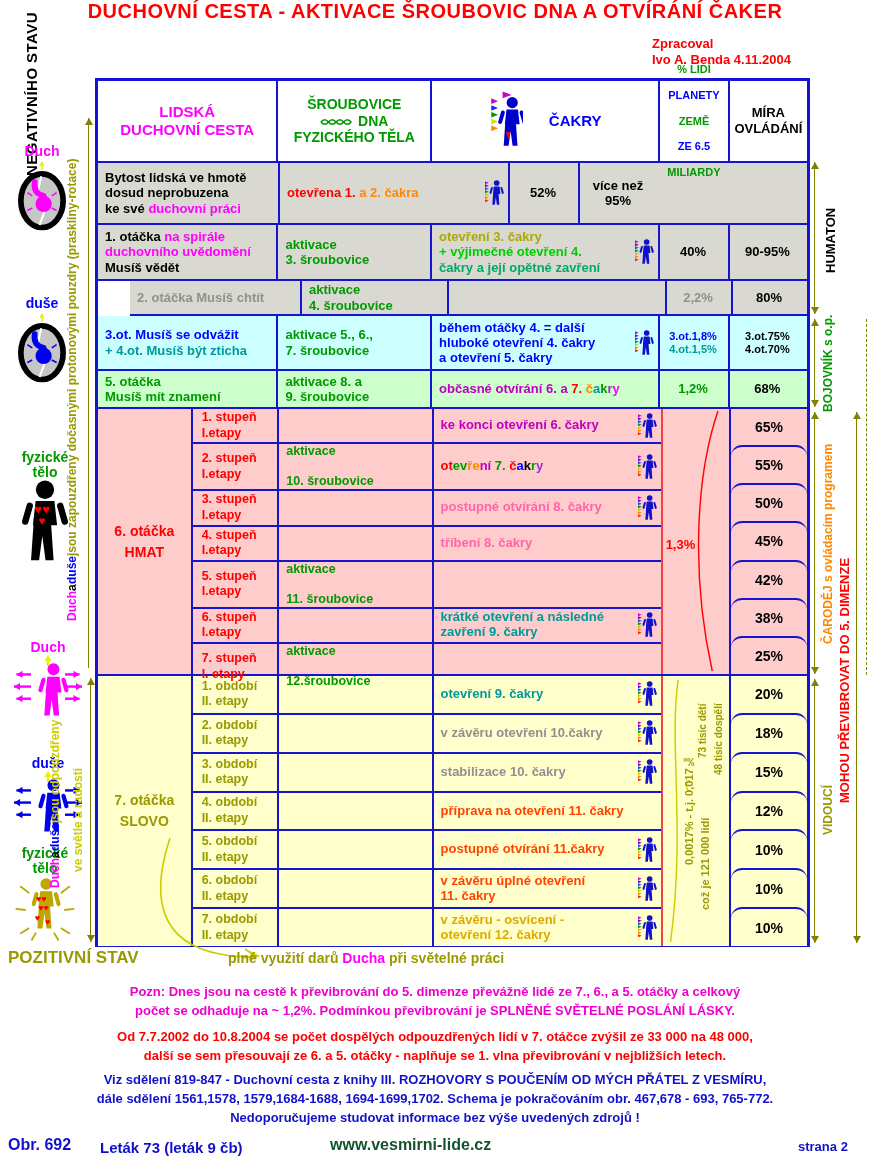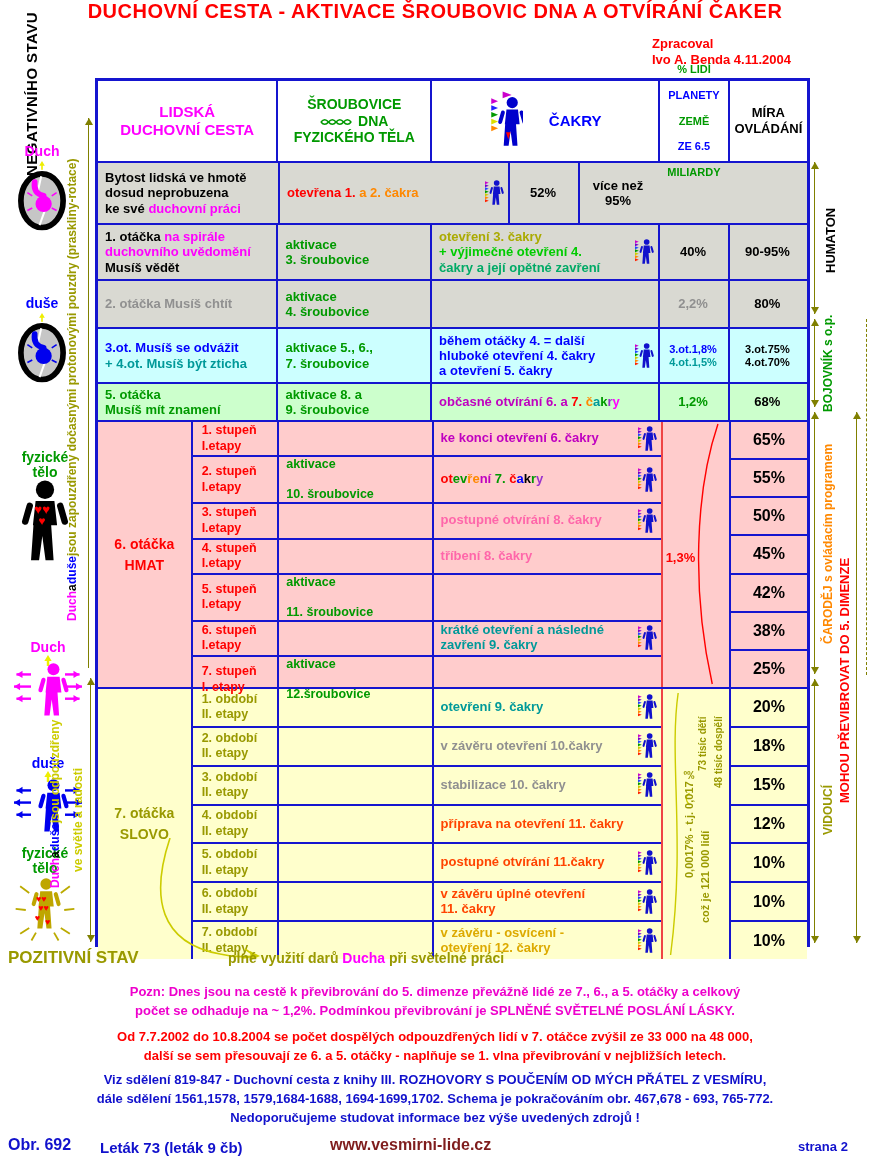--- a/index.html
+++ b/index.html
@@ -56,21 +56,21 @@
              display:flex; flex-direction:column; justify-content:center; }
   .sec-pink .s-label{ color:#f00; }
   .sec-yellow .s-label{ color:#999900; }
   .s-dna { width:155px; border-left:2px solid #1515cf; font-size:12.5px; line-height:1.2;
            padding-left:7px; display:flex; flex-direction:column; justify-content:center;}
   .s-cakry { width:230px; border-left:2px solid #1515cf; font-size:13px; line-height:1.15;
              padding:1px 26px 1px 7px; display:flex; flex-direction:column; justify-content:center; position:relative;}
   .sec-pct { width:70px; border-left:2px solid #ef4444; position:relative; }
   .sec-mira { width:80px; border-left:2px solid #1515cf; display:flex; flex-direction:column; }
   .mcell { flex:1; border-top:2px solid #1515cf; display:flex; align-items:center;
-           justify-content:center; font-size:16px; color:#000; }
+           justify-content:center; font-size:14px; color:#000;border-radius:11px; }
   .mcell:first-child{ border-top:none; }
 
   .pct-note { position:absolute; left:3px; top:128px; color:#f00; font-size:13px; }
   .curve-svg { position:absolute; left:0; top:0; width:100%; height:100%; }
 
   
   .vtext { position:absolute; writing-mode:vertical-rl; transform:rotate(180deg);
            white-space:nowrap; display:flex; align-items:center; justify-content:center;
            line-height:1; }
   
@@ -89,21 +89,21 @@
 
   
   .pozitiv { position:absolute; left:8px; top:948px; color:#999900; font-size:17px; }
   .note { position:absolute; width:870px; text-align:center; font-size:13px; line-height:1.45; }
   .note1 { top:983px; color:#ee00cc; }
   .note2 { top:1028px; color:#f00; }
   .note3 { top:1071px; color:#1111cc; }
   .posnote { position:absolute; left:228px; top:950px; font-size:14px; }
   .footer-obr { position:absolute; left:8px; top:1136px; color:#1111cc; font-size:16px; }
   .footer-letak { position:absolute; left:100px; top:1139px; color:#1111cc; font-size:15px; }
-  .footer-web { position:absolute; left:330px; top:1136px; color:#7f1d1d; font-size:16px; }
+  .footer-web { position:absolute; left:330px; top:1136px; color:#14532d; font-size:16px; }
   .footer-strana { position:absolute; left:798px; top:1139px; color:#1111cc; font-size:13px; }
 </style>
 </head>
 <body>
 
 <svg width="0" height="0" style="position:absolute" aria-hidden="true">
   <defs>
     <g id="man">
       <circle cx="10" cy="4" r="3.4"></circle>
       <path d="M6.5 8.2 h7 l1 9 h-2.2 l.9 13 h-3 l-1.2 -9 -1.2 9 h-3 l.9 -13 H5.5 z"></path>
@@ -366,21 +366,21 @@
               <polygon points="0,24.6 4.5,26.400000000000002 0,28.200000000000003" fill="#ff2200"></polygon>
             </svg>
           </div>
           <div class="cell w-pct">
             <div><span class="c-black">40%</span></div>
           </div>
           <div class="cell w-mira">
             <div><span class="c-black">90-95%</span></div>
           </div>
         </div>
-        <div class="trow bg-gray" style="height: 48px;">
+        <div class="trow bg-gray" style="height: 35px; margin-left: 32px;">
           <div class="cell w-cesta">
             <div><span class="c-gray">2. otáčka   Musíš chtít</span></div>
           </div>
           <div class="cell w-dna">
             <div><span class="c-green">aktivace</span><br><span class="c-green">4. šroubovice</span></div>
           </div>
           <div class="cell w-cakry">
             <div></div>
           </div>
           <div class="cell w-pct">

